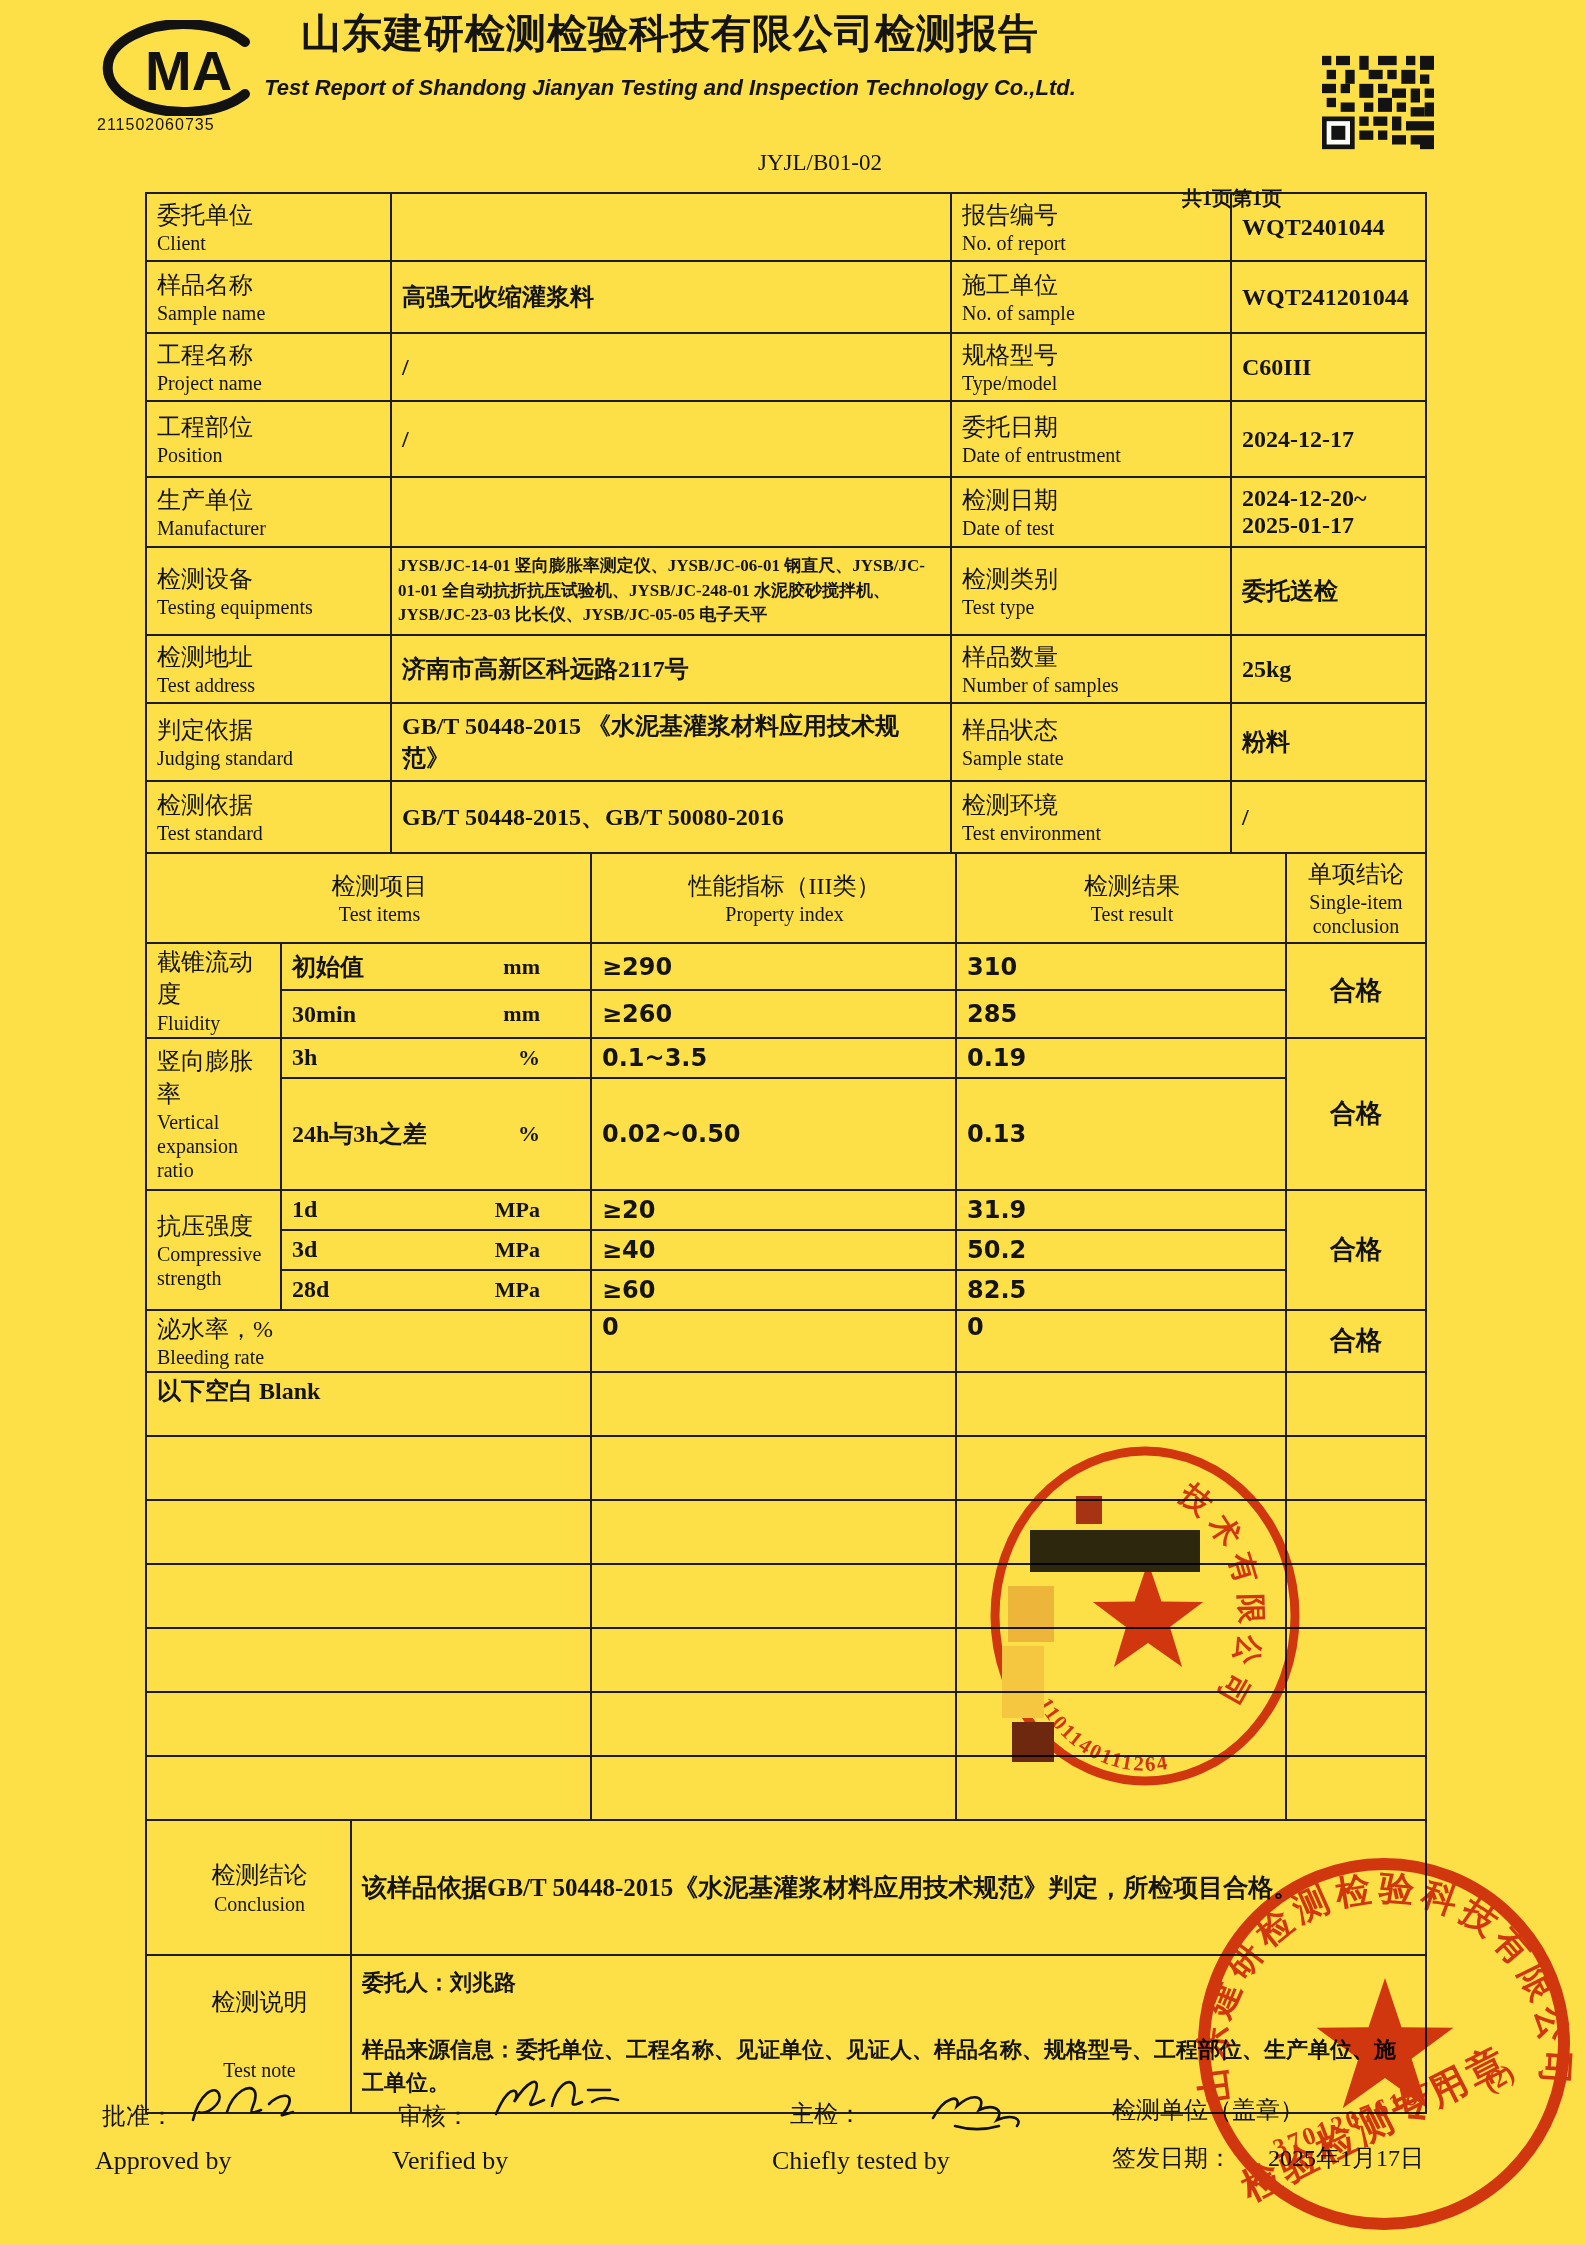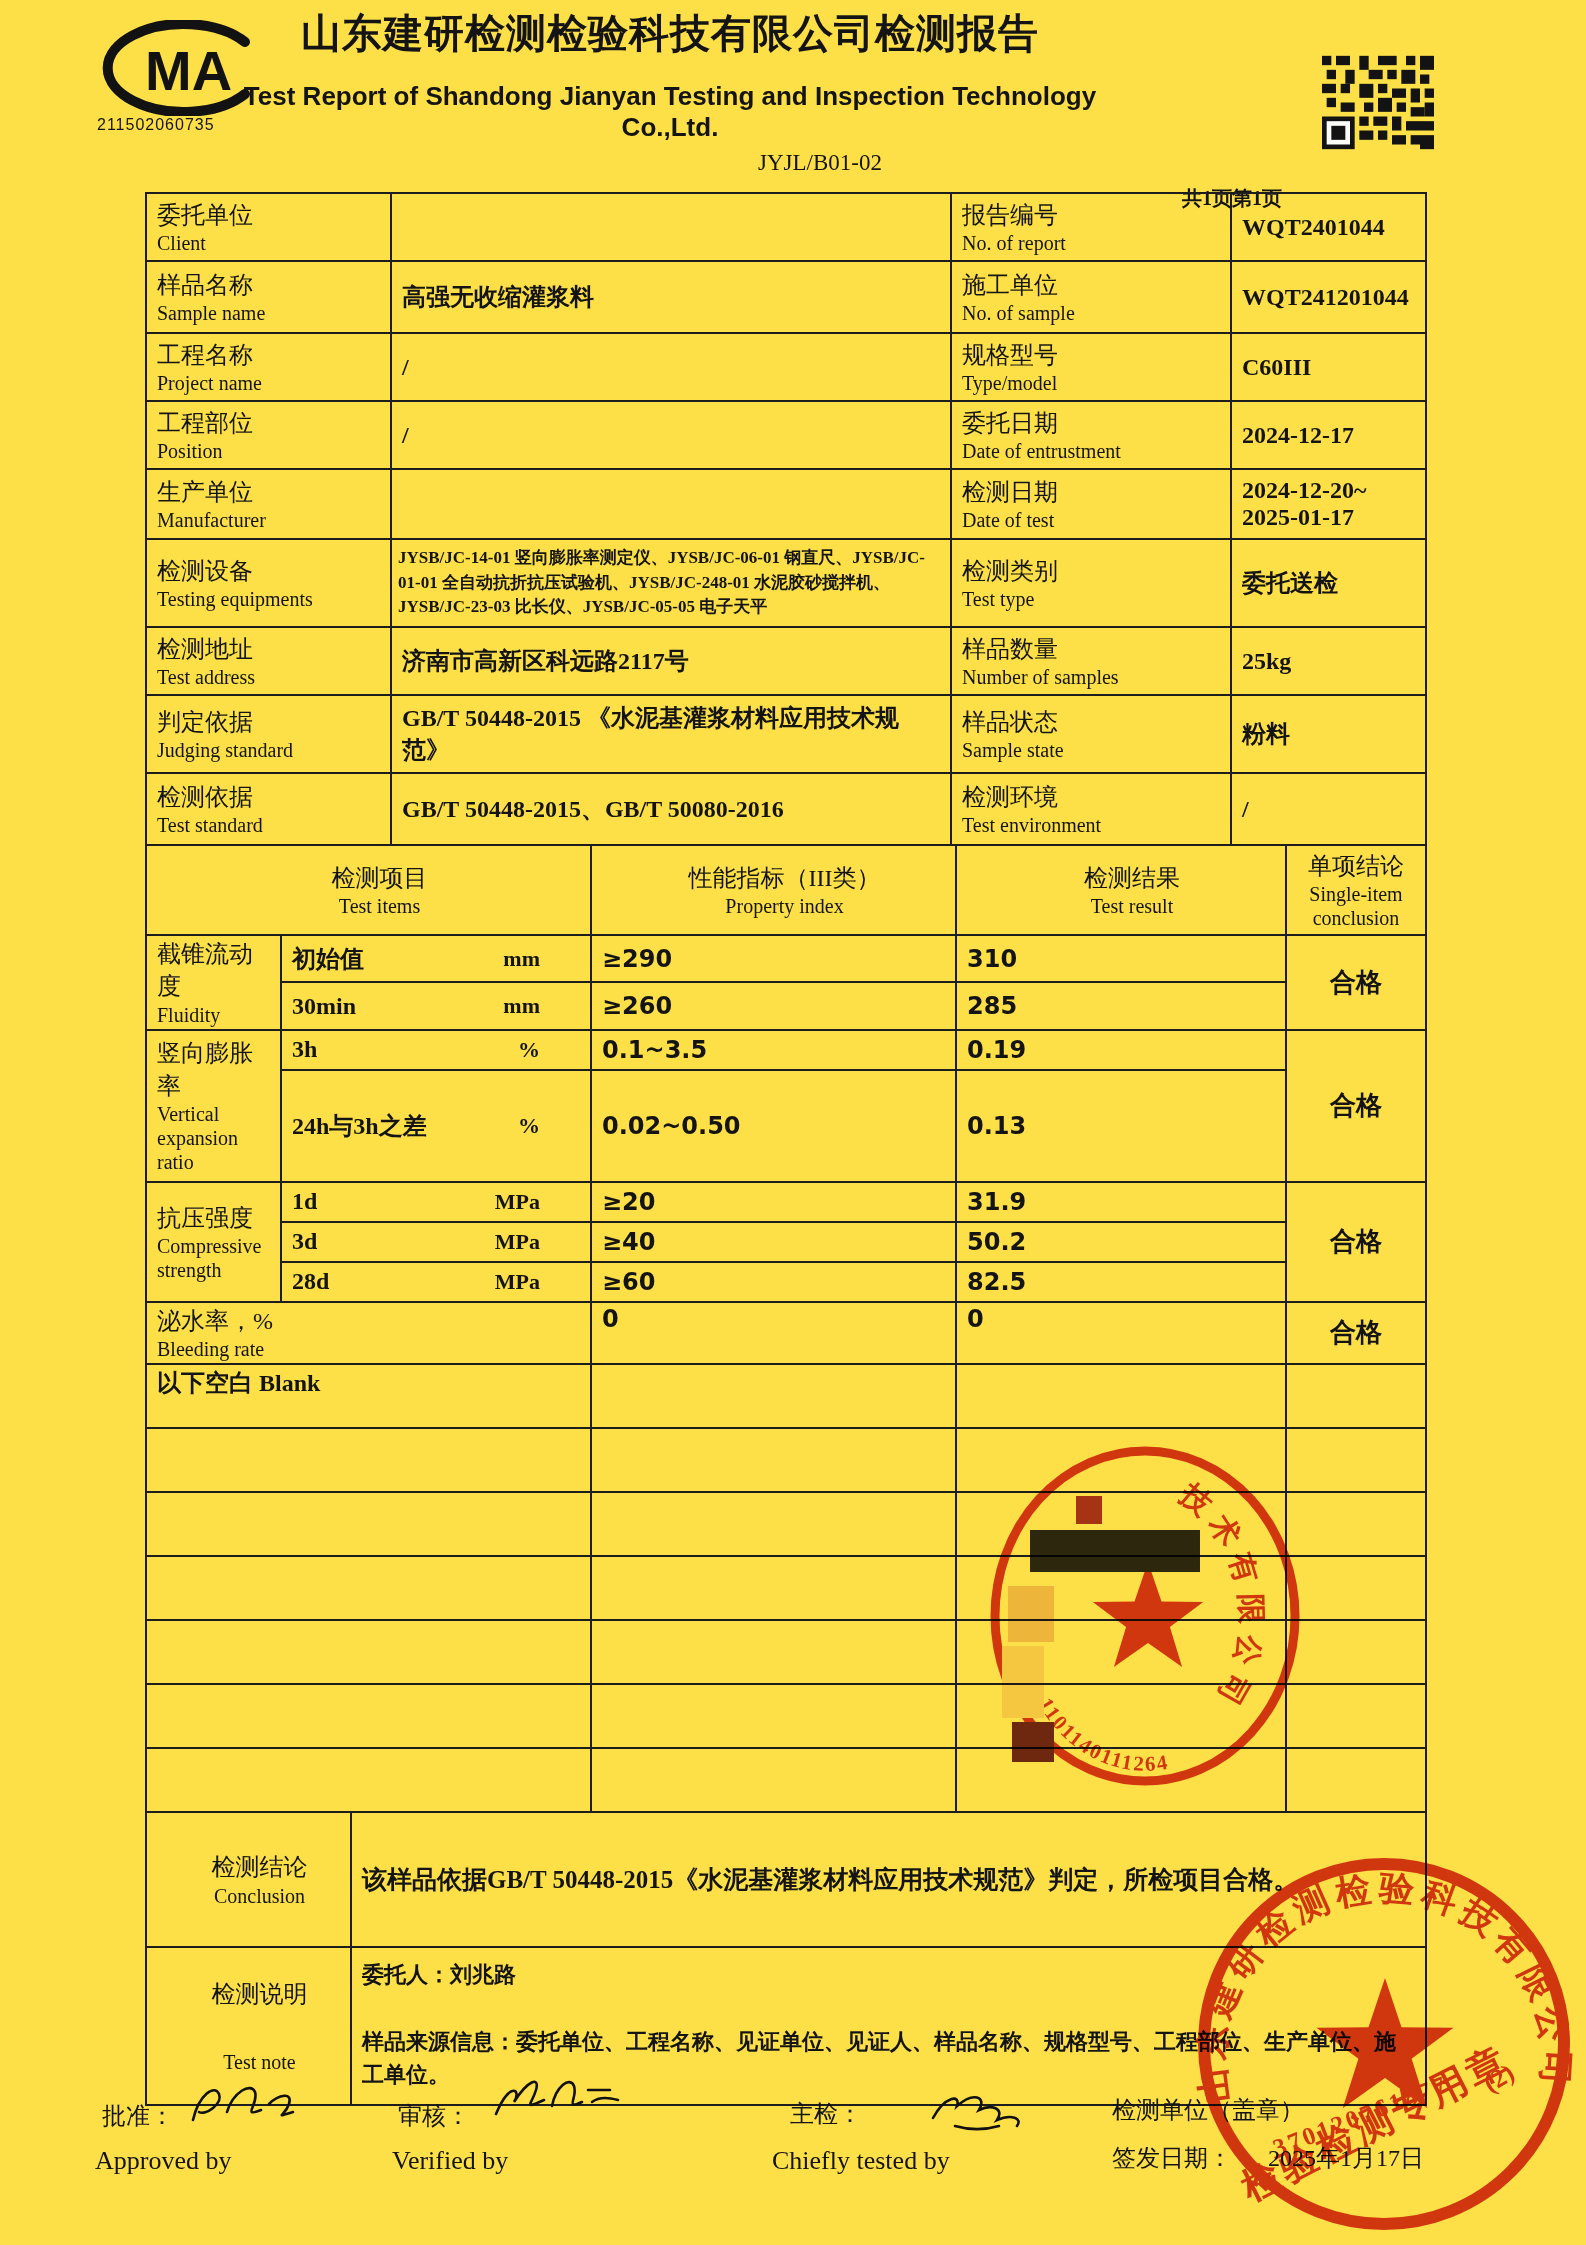--- a/index.html
+++ b/index.html
@@ -3,21 +3,21 @@
 <meta charset="utf-8">
 <style>
   html,body{margin:0;padding:0;background:#9a9a9a;}
   .page{position:relative;width:1586px;height:2245px;background:#fde047;overflow:hidden;
         font-family:"Liberation Serif",serif;color:#141414;}
   
   .cma{position:absolute;left:95px;top:20px;width:170px;height:96px;}
   .cma-num{position:absolute;left:97px;top:116px;font-size:16px;letter-spacing:1px;font-family:"Liberation Sans",sans-serif;}
   .titles{position:absolute;left:240px;top:6px;width:860px;text-align:center;}
   .title-cn{font-size:40px;font-weight:bold;letter-spacing:1px;}
-  .title-en{font-size:26px;font-weight:bold;margin-top:20px;font-family:"Liberation Sans",sans-serif;}
+  .title-en{font-size:22px;font-weight:bold;margin-top:14px;font-family:"Liberation Sans",sans-serif;font-style:italic;}
   .form-code{position:absolute;left:700px;top:150px;width:240px;text-align:center;font-size:23px;}
   .page-note{position:absolute;left:1182px;top:153px;font-size:20px;font-weight:bold;margin-top:32px;}
   .qr{position:absolute;left:1322px;top:55px;width:112px;height:95px;}
   
   .doc{position:absolute;left:145px;top:192px;width:1280px;}
   table{border-collapse:collapse;table-layout:fixed;width:1280px;}
   table+table{margin-top:-2px;}
   td{border:2px solid #1d1d1d;padding:2px 10px;vertical-align:middle;overflow:hidden;}
   .cn{font-size:24px;line-height:1.35;}
   .en{font-size:20px;line-height:1.2;}
@@ -141,21 +141,21 @@
               <div class="cn">工程名称</div>
               <div class="en">Project name</div>
             </td>
         <td class="val">/</td>
         <td>
               <div class="cn">规格型号</div>
               <div class="en">Type/model</div>
             </td>
         <td class="val">C60III</td>
       </tr>
-      <tr style="height:68px">
+      <tr style="height:76px">
         <td>
               <div class="cn">工程部位</div>
               <div class="en">Position</div>
             </td>
         <td class="val">/</td>
         <td>
               <div class="cn">委托日期</div>
               <div class="en">Date of entrustment</div>
             </td>
         <td class="val">2024-12-17</td>

